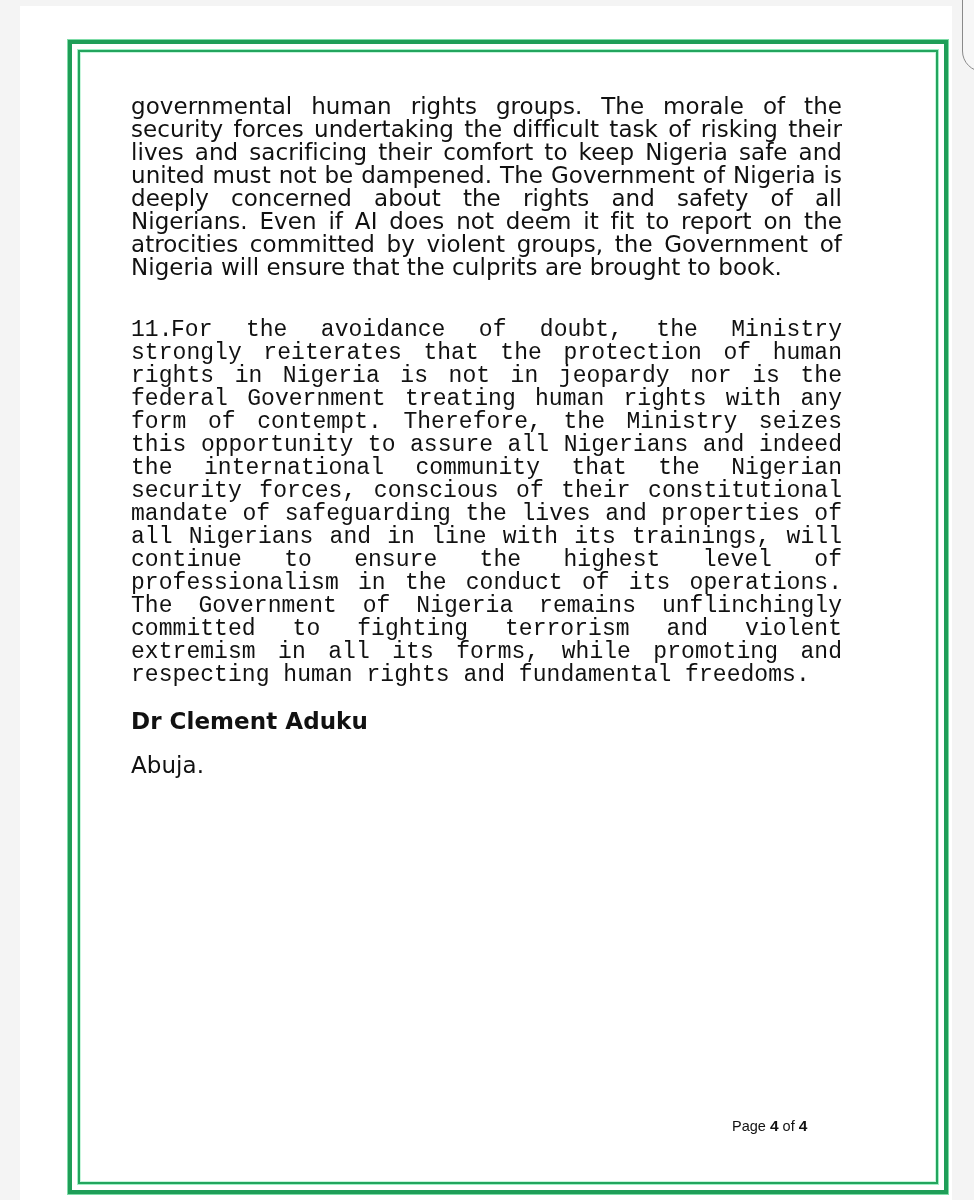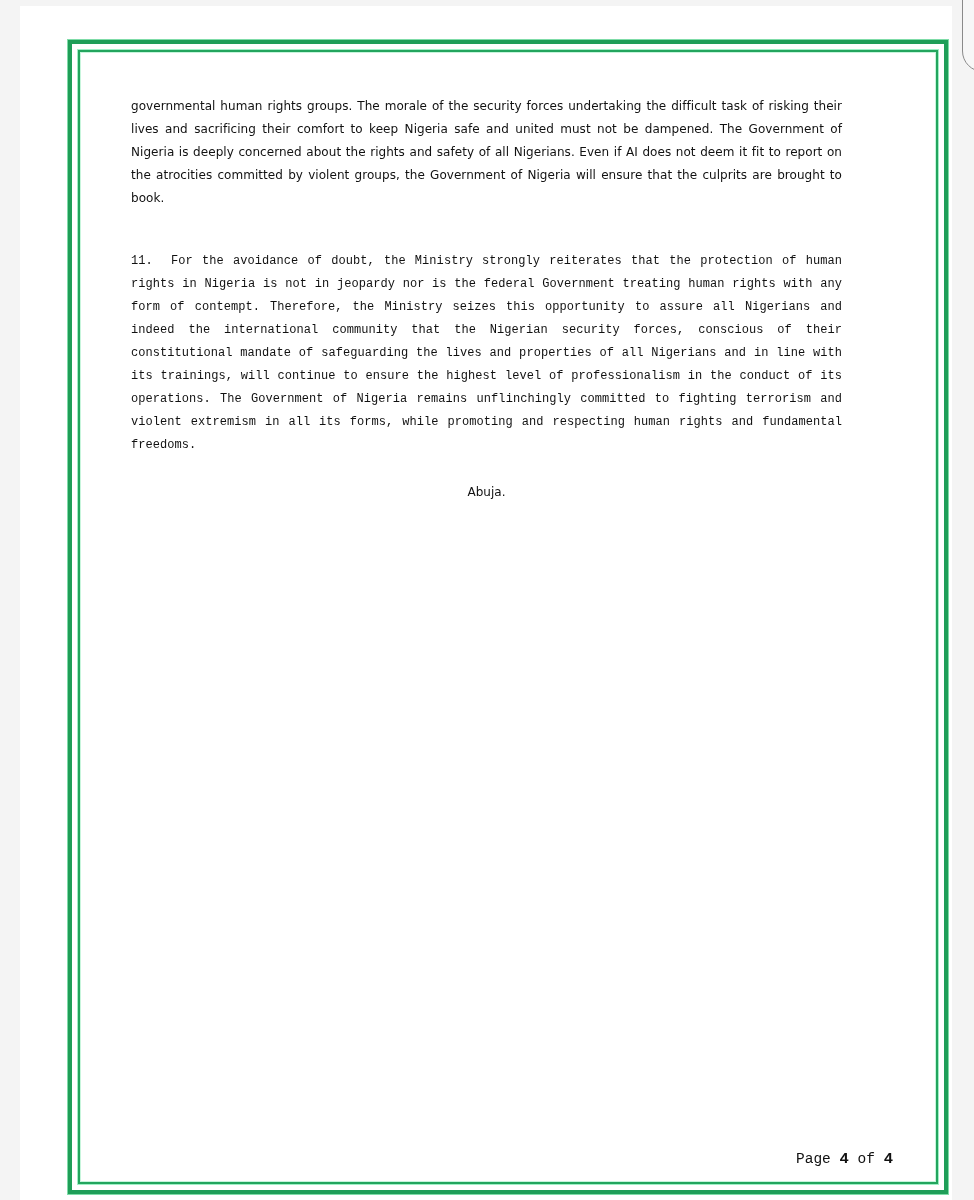--- a/index.html
+++ b/index.html
@@ -50,21 +50,21 @@
       right: 6px;
       bottom: 6px;
       border: 2px solid #23a55e;
       box-shadow: 0 0 0 1px #9ff0c6, inset 0 0 0 1px #c7f5dc;
     }
     .content {
       position: absolute;
       left: 131px;
       top: 95px;
       width: 711px;
-      font-size: 12px;
+      font-size: 23px;
       line-height: 23px;
       letter-spacing: 0.05px;
     }
     .para {
       text-align: justify;
       text-align-last: left;
       margin: 0;
     }
     .para.p2 {
       margin-top: 40px;
@@ -78,40 +78,38 @@
       margin-top: 23px;
     }
     .sig-name {
       font-weight: bold;
       line-height: 23px;
     }
     .sig-line {
       line-height: 24px;
     }
     .sig-city {
-      margin-top: 4px;
+      margin-top: 20px;
       line-height: 24px;
-      text-align: center;
     }
     .sig-date {
       margin-top: 30px;
       font-weight: bold;
       text-decoration: underline;
       text-underline-offset: 3px;
       text-decoration-thickness: 2px;
       color: #1a1a1a;
     }
     .footer {
       position: absolute;
-      left: 796px;
+      left: 732px;
       top: 1117px;
-      font-family: Liberation Mono, monospace;
+      font-family: Liberation Sans, sans-serif;
       font-size: 14.5px;
       color: #111;
-      margin-top: 33px;
     }
     .footer b {
       font-weight: bold;
       font-size: 15.5px;
     }
   </style>
 </head>
 <body>
 
 <div class="page">
@@ -125,20 +123,21 @@
 <div class="content">
   <p class="para p1">
     <span>governmental human rights groups. The morale of the security forces undertaking the difficult task of risking their lives and sacrificing their comfort to keep Nigeria safe and united must not be dampened. The Government of Nigeria is deeply concerned about the rights and safety of all Nigerians.  Even if AI does not deem it fit to report on the atrocities committed by violent groups, the Government of Nigeria will ensure that the culprits are brought to book.</span>
   </p>
 
   <p class="para p2">
     <span class="num">11.</span><span>For the avoidance of doubt, the Ministry strongly reiterates that the protection of human rights in Nigeria is not in jeopardy nor is the federal Government treating human rights with any form of contempt. Therefore, the Ministry seizes this opportunity to assure all Nigerians and indeed the international community that the Nigerian security forces, conscious of their constitutional mandate of safeguarding the lives and properties of all Nigerians and in line with its trainings, will continue to ensure the highest level of professionalism in the conduct of its operations. The Government of Nigeria remains unflinchingly committed to fighting terrorism and violent extremism in all its forms, while promoting and respecting human rights and fundamental freedoms.</span>
   </p>
 
   <div class="sig">
+    <div class="sig-name">Dr Clement Aduku</div>
     <div class="sig-city">Abuja.</div>
   </div>
 </div>
 
 <div class="footer">
   <span>Page</span>
   <b>4</b>
   <span>of</span>
   <b>4</b>
 </div>

